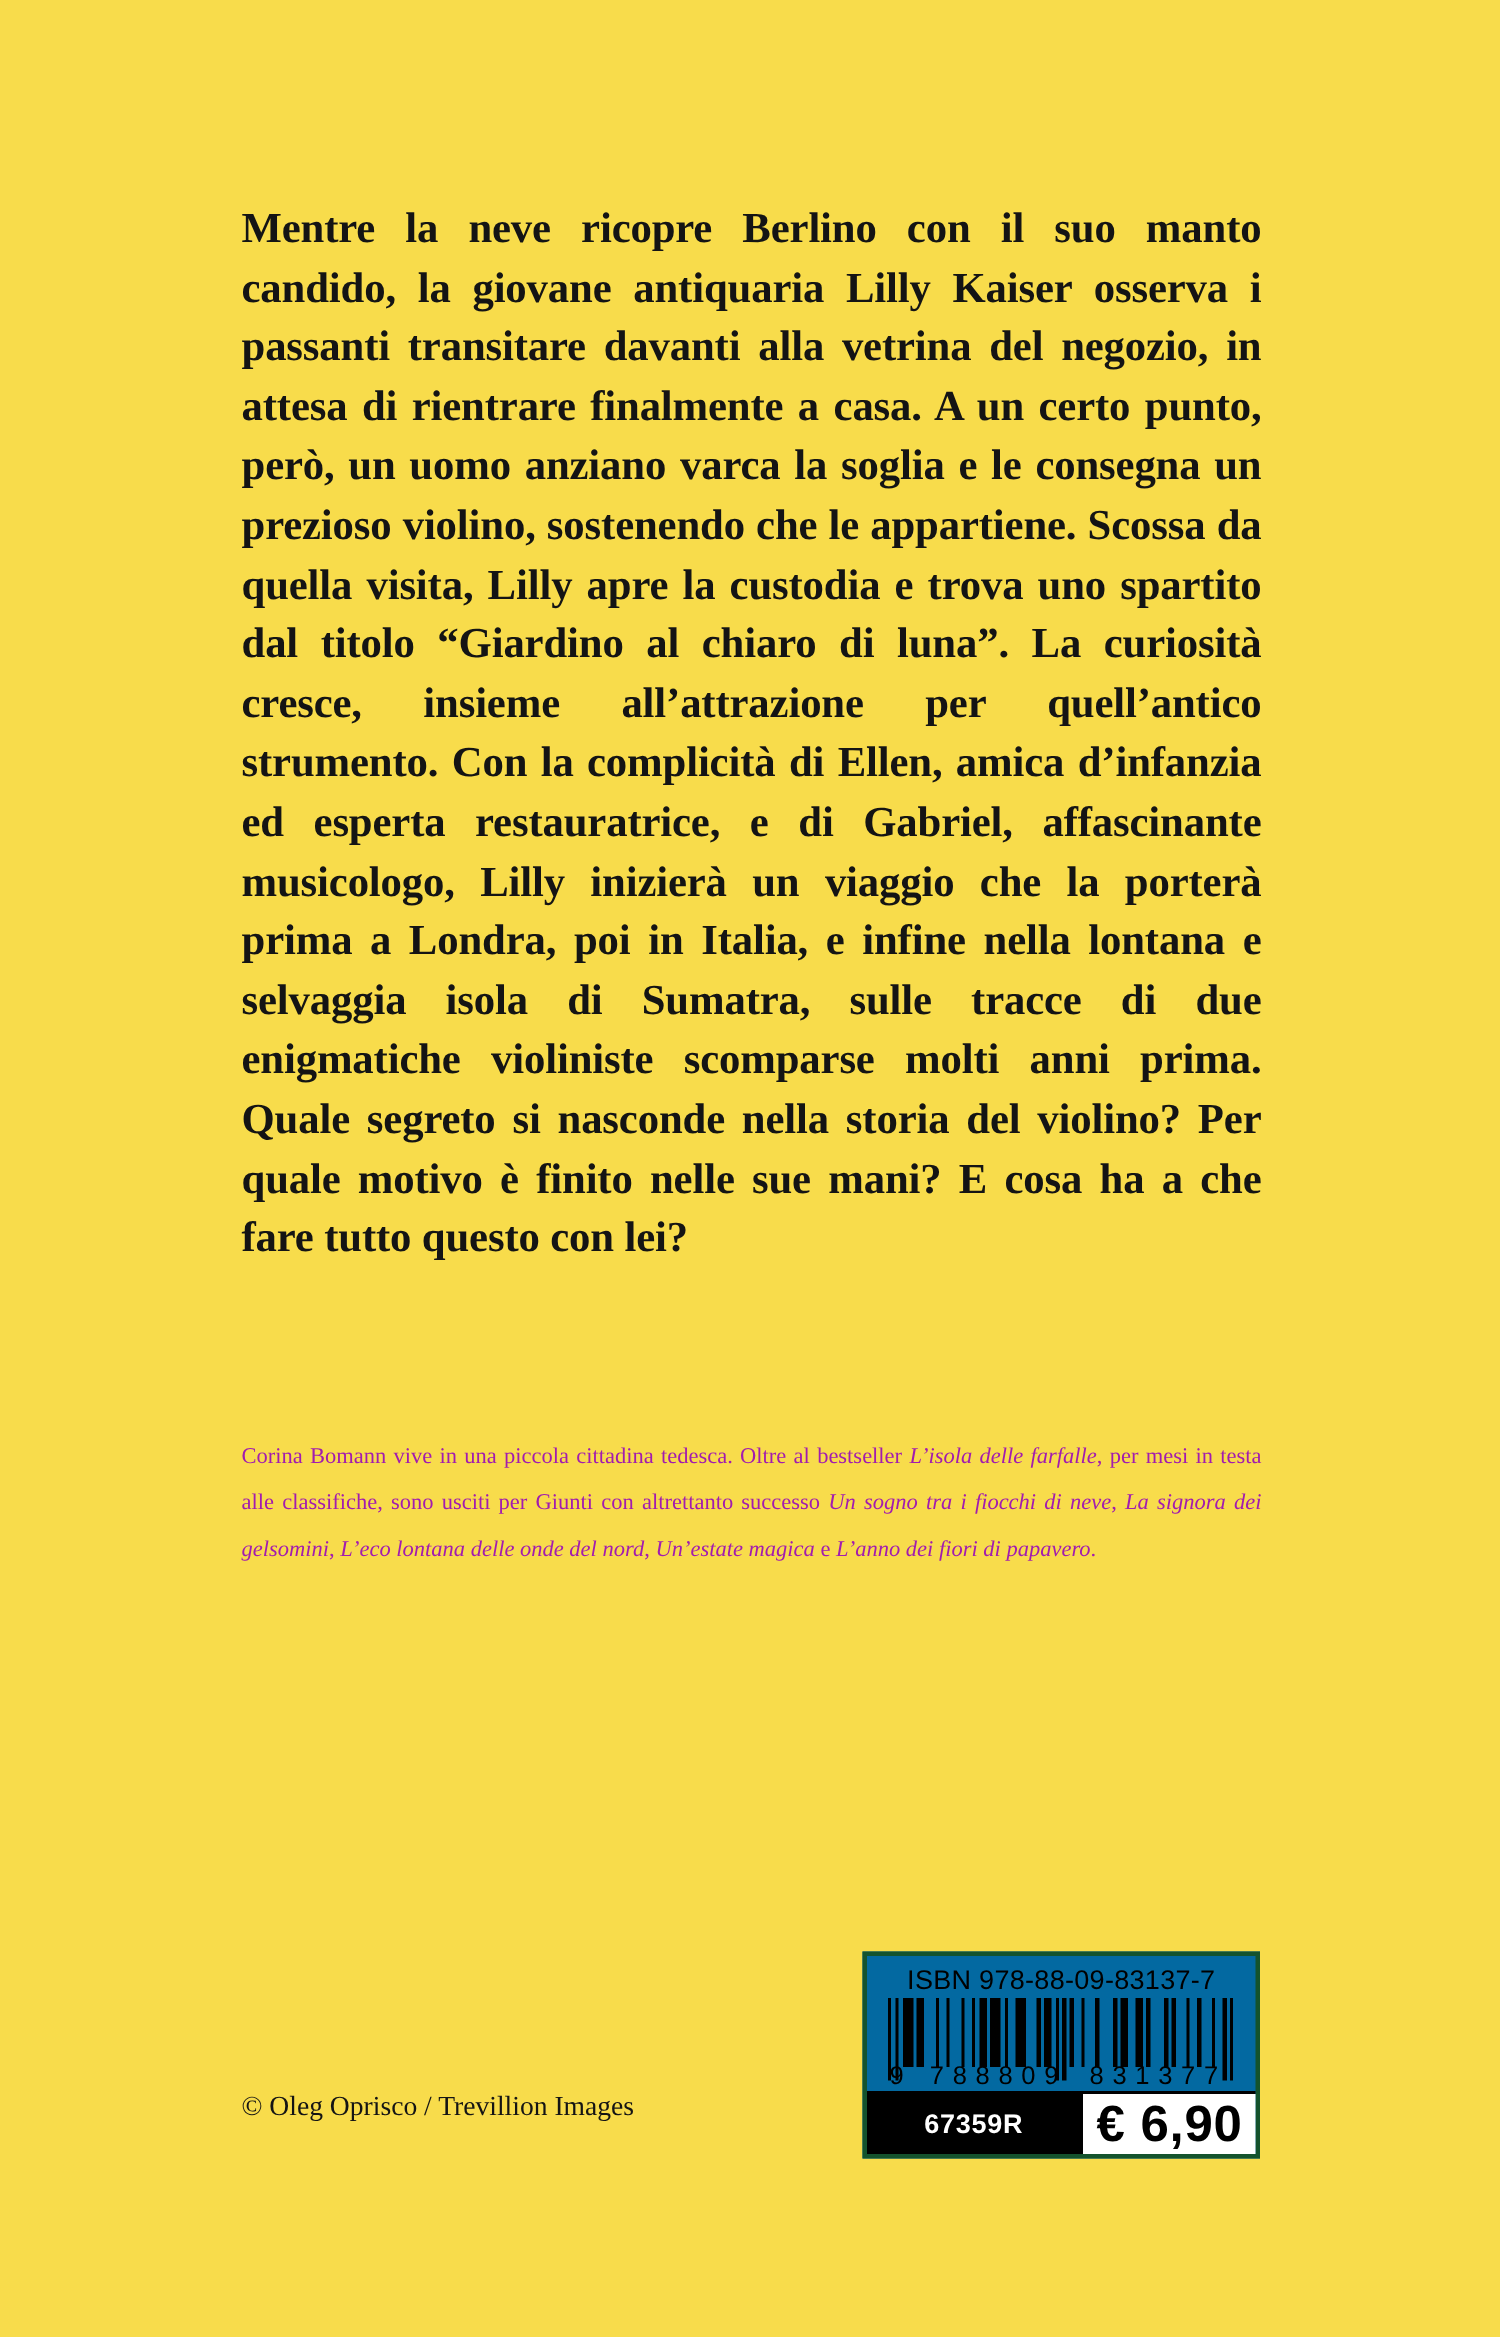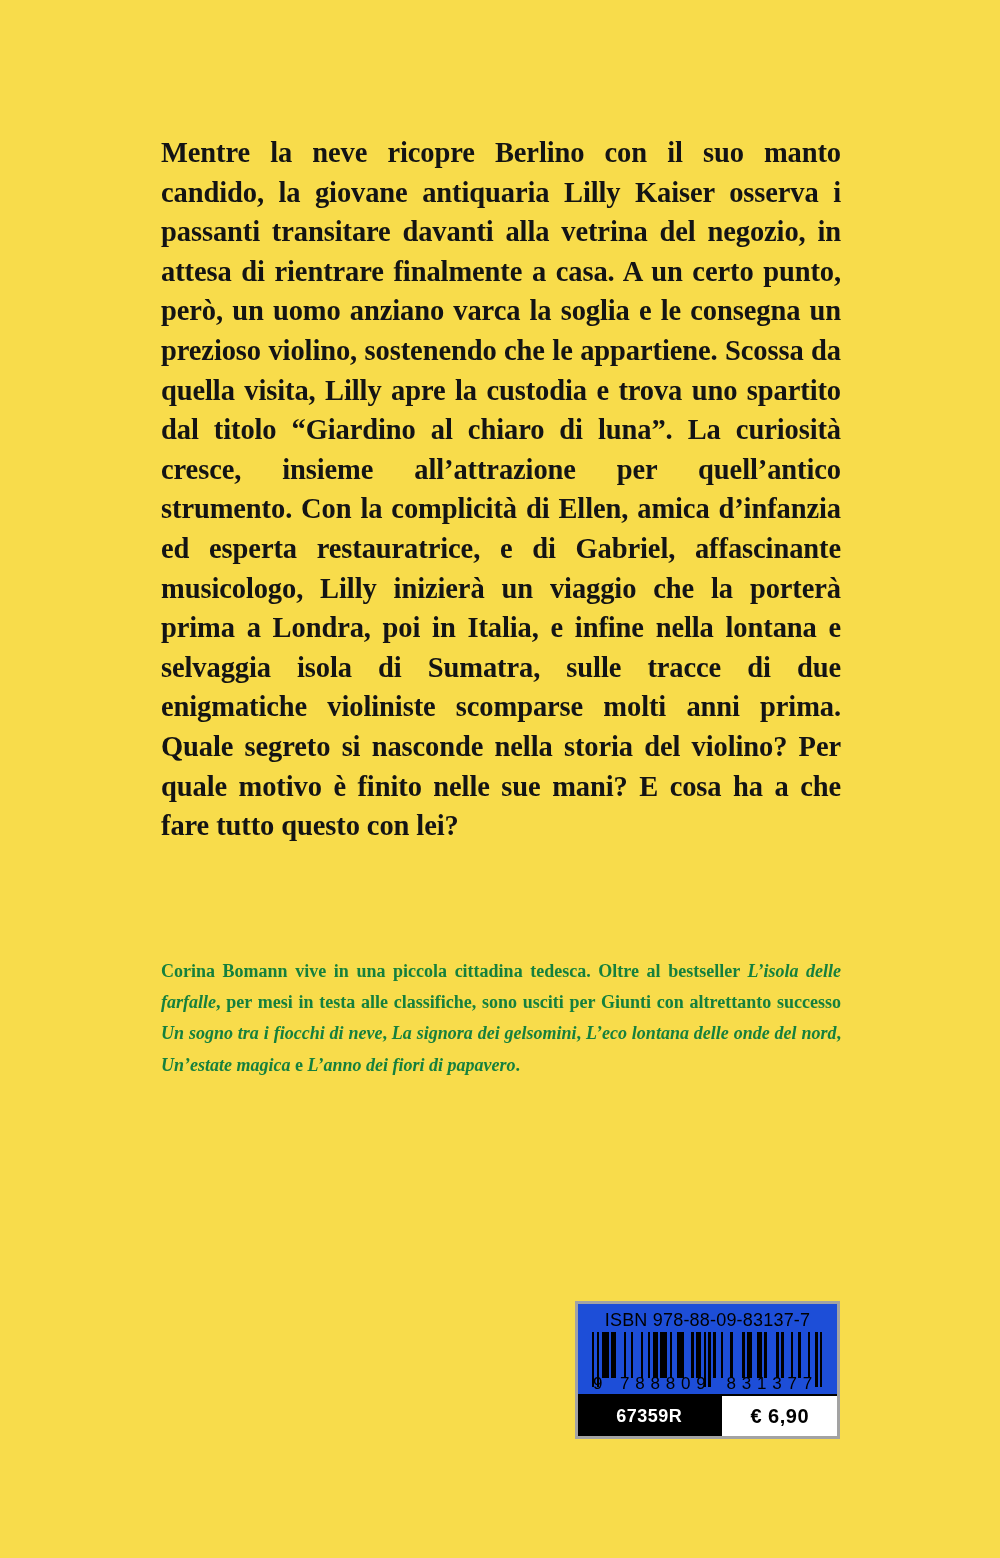--- a/index.html
+++ b/index.html
@@ -42,26 +42,25 @@
   .blurb em {
     font-style: italic;
   }
 
   
   .bio {
     position: absolute;
     left: 161px;
     top: 956px;
     width: 680px;
-    font-size: 18px;
+    font-size: 15px;
     line-height: 31.2px;
     text-align: justify;
     text-justify: inter-word;
-    color: #15803d;
-    font-weight: bold;
+    color: #a21caf;
   }
   .bio p { margin: 0; }
   .bio em { font-style: italic; }
 
   
   .credit {
     position: absolute;
     left: 161px;
     top: 1367px;
     font-size: 18.4px;
@@ -71,22 +70,22 @@
   }
   .credit div { margin: 0; }
 
   
   .barcode-box {
     position: absolute;
     left: 575px;
     top: 1301px;
     width: 265px;
     height: 138px;
-    background: #1d4ed8;
-    border: 3px solid #a3a3a3;
+    background: #0369a1;
+    border: 3px solid #14532d;
     box-sizing: border-box;
     display: flex;
     flex-direction: column;
     font-family: "Liberation Sans", "DejaVu Sans", sans-serif;
   }
   .isbn-line {
     text-align: center;
     font-size: 18px;
     letter-spacing: 0.2px;
     color: #000;
@@ -152,41 +151,42 @@
     letter-spacing: 0.5px;
     font-family: "Liberation Sans", "DejaVu Sans", sans-serif;
   }
   .price-value {
     background: #ffffff;
     color: #000000;
     flex: 1 1 auto;
     display: flex;
     align-items: center;
     justify-content: center;
-    font-size: 20px;
+    font-size: 34px;
     font-weight: bold;
     letter-spacing: 0.5px;
     border-left: 2px solid #000;
     font-family: "Liberation Sans", "DejaVu Sans", sans-serif;
   }
 </style>
 </head>
 <body>
 
 <div class="page">
 
   <div class="blurb">
     <p>Mentre la neve ricopre Berlino con il suo manto candido, la giovane antiquaria Lilly Kaiser osserva i passanti transitare davanti alla vetrina del negozio, in attesa di rientrare finalmente a casa. A un certo punto, però, un uomo anziano varca la soglia e le consegna un prezioso violino, sostenendo che le appartiene. Scossa da quella visita, Lilly apre la custodia e trova uno spartito dal titolo “Giardino al chiaro di luna”. La curiosità cresce, insieme all’attrazione per quell’antico strumento. Con la complicità di Ellen, amica d’infanzia ed esperta restauratrice, e di Gabriel, affascinante musicologo, Lilly inizierà un viaggio che la porterà prima a Londra, poi in Italia, e infine nella lontana e selvaggia isola di Sumatra, sulle tracce di due enigmatiche violiniste scomparse molti anni prima. Quale segreto si nasconde nella storia del violino? Per quale motivo è finito nelle sue mani? E cosa ha a che fare tutto questo con lei?</p>
   </div>
 
   <div class="bio">
     <p><span>Corina Bomann vive in una piccola cittadina tedesca. Oltre al bestseller </span><em>L’isola delle farfalle</em><span>, per mesi in testa alle classifiche, sono usciti per Giunti con altrettanto successo </span><em>Un sogno tra i fiocchi di neve</em><span>, </span><em>La signora dei gelsomini</em><span>, </span><em>L’eco lontana delle onde del nord</em><span>, </span><em>Un’estate magica</em><span> e </span><em>L’anno dei fiori di papavero</em><span>.</span></p>
   </div>
 
   <div class="credit">
+    <div>© Oleg Oprisco / Trevillion Images</div>
   </div>
 
   <div class="barcode-box">
     <div class="isbn-line">ISBN 978-88-09-83137-7</div>
 
     <div class="bars-wrap">
       <div class="bars" id="bars">
           <span class="guard" style="width: 1.05263%; background: rgb(0, 0, 0);"></span>
           <span class="guard" style="width: 1.05263%; background: transparent;"></span>
           <span class="guard" style="width: 1.05263%; background: rgb(0, 0, 0);"></span>

